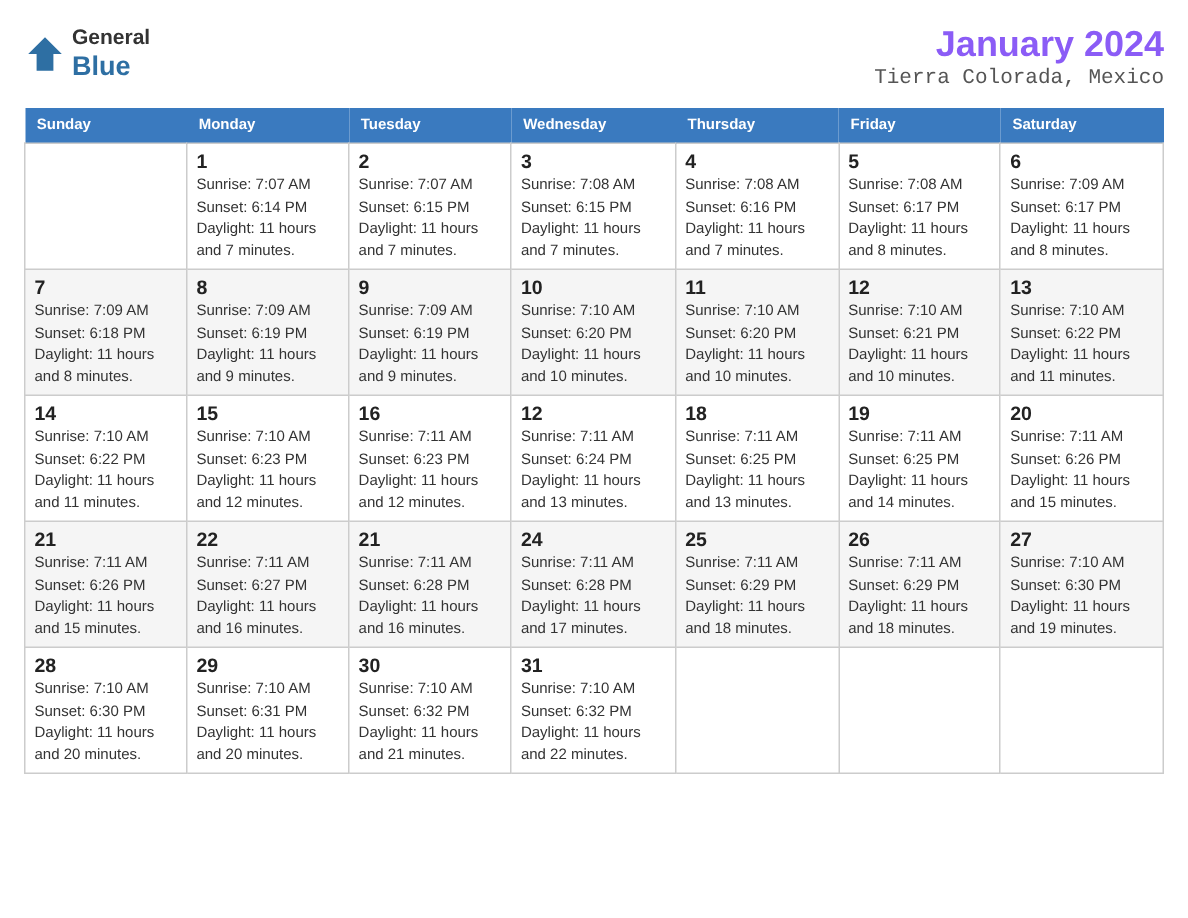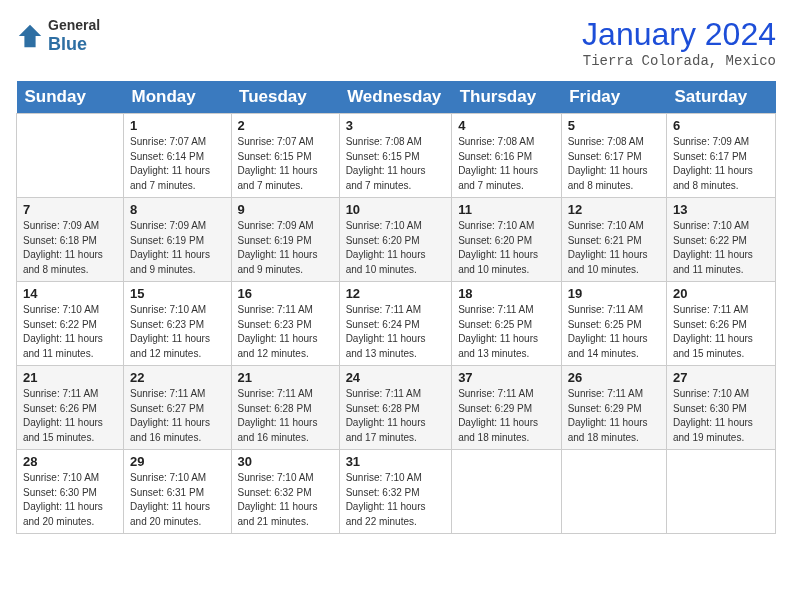--- a/index.html
+++ b/index.html
@@ -32,40 +32,40 @@
       color: #2e6fa3;
     }
     .logo-icon {
       width: 28px;
       height: 28px;
     }
     .title-block {
       text-align: right;
     }
     .month-year {
-      font-size: 32px;
-      font-weight: normal;
-      color: #1d4ed8;
+      font-size: 24px;
+      font-weight: bold;
+      color: #8b5cf6;
     }
     .location {
       font-size: 14px;
       color: #555;
       font-family: Liberation Mono, monospace;
     }
     table {
       width: 100%;
       border-collapse: collapse;
       font-size: 11px;
     }
     thead th {
       background-color: #3a7abf;
       color: #fff;
       text-align: left;
       padding: 6px 8px;
-      font-size: 17px;
+      font-size: 10px;
       font-weight: bold;
     }
     tbody td {
       border: 1px solid #ccc;
       vertical-align: top;
       padding: 4px 6px;
       width: 113px;
       min-height: 80px;
       background: #fff;
     }
@@ -290,21 +290,21 @@
 and 16 minutes.</div>
         </td>
         <td>
           <span class="day-number">24</span>
           <div class="day-info" style="white-space: pre-line;">Sunrise: 7:11 AM
 Sunset: 6:28 PM
 Daylight: 11 hours
 and 17 minutes.</div>
         </td>
         <td>
-          <span class="day-number">37</span>
+          <span class="day-number">25</span>
           <div class="day-info" style="white-space: pre-line;">Sunrise: 7:11 AM
 Sunset: 6:29 PM
 Daylight: 11 hours
 and 18 minutes.</div>
         </td>
         <td>
           <span class="day-number">26</span>
           <div class="day-info" style="white-space: pre-line;">Sunrise: 7:11 AM
 Sunset: 6:29 PM
 Daylight: 11 hours

